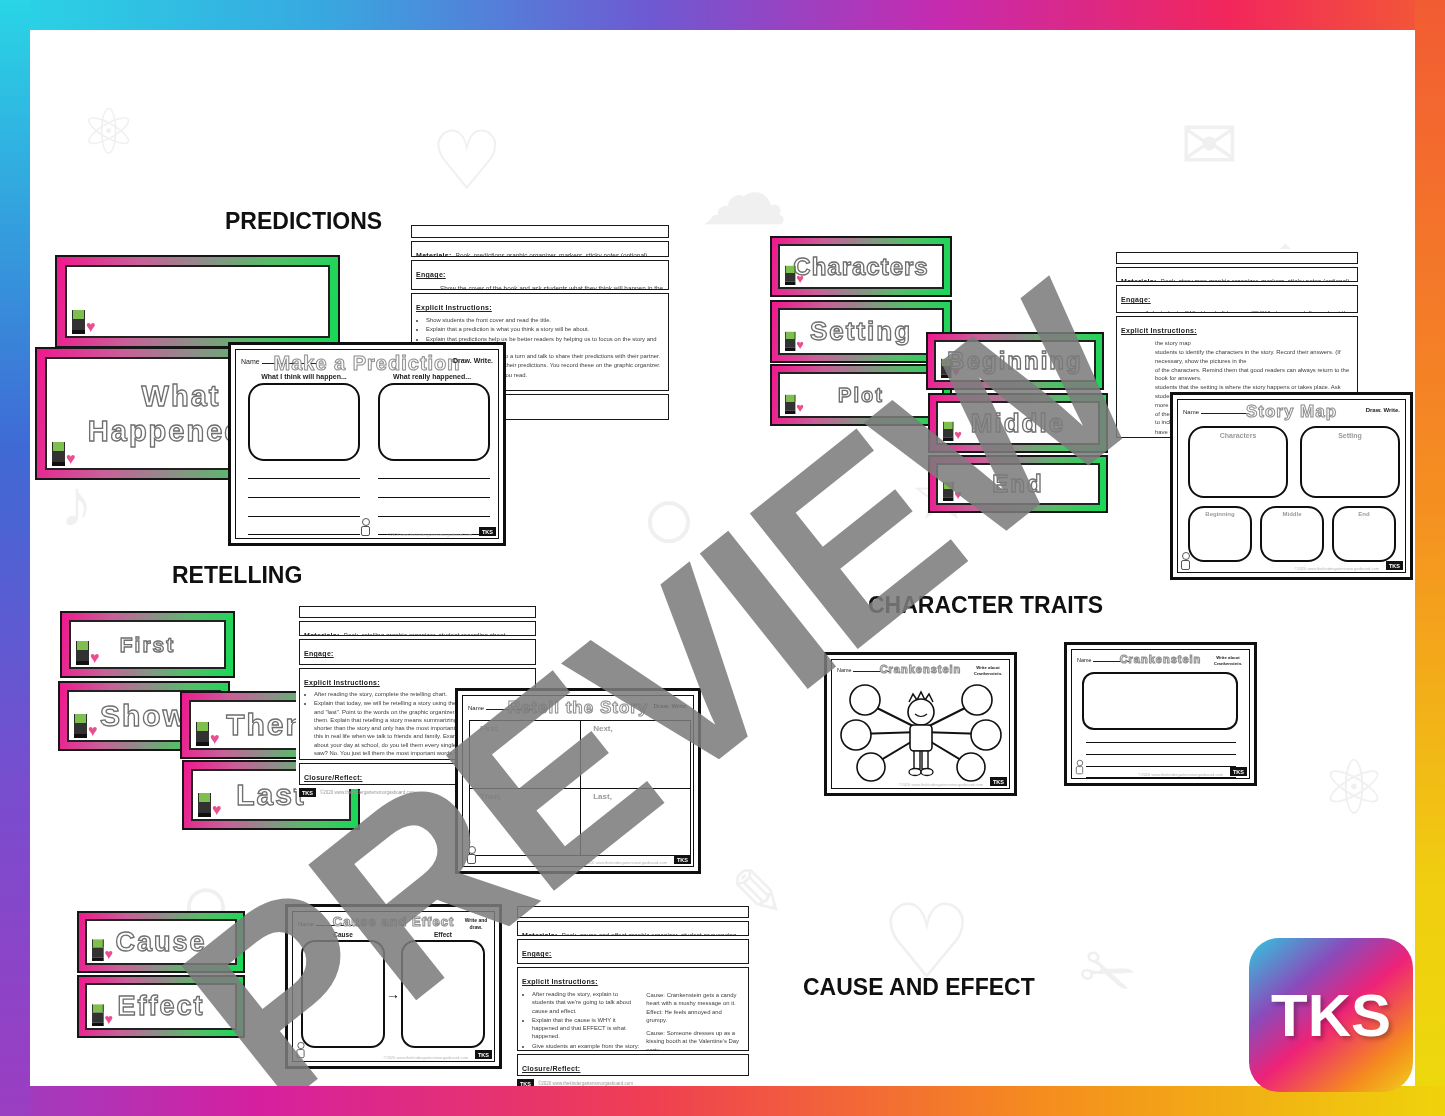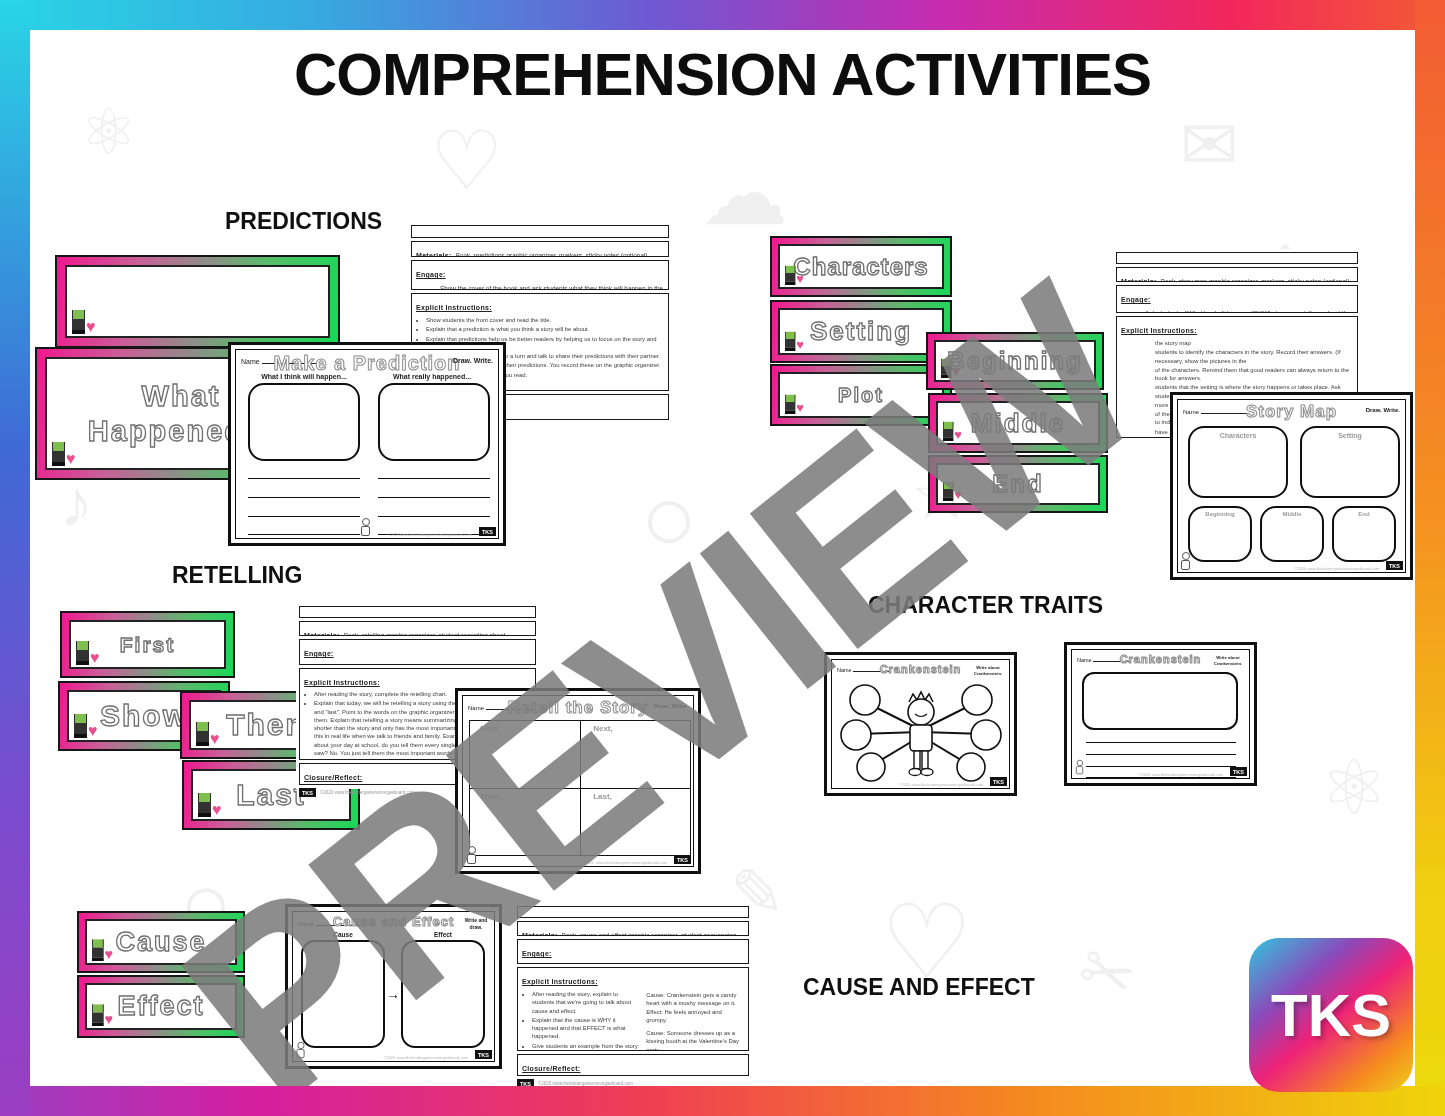--- a/index.html
+++ b/index.html
@@ -110,21 +110,20 @@
     <span class="doodle" style="left:350px;top:590px;font-size:78px;">☁</span>
     <span class="doodle" style="left:1290px;top:720px;font-size:76px;">⚛</span>
     <span class="doodle" style="left:850px;top:860px;font-size:104px;">♡</span>
     <span class="doodle" style="left:1050px;top:910px;font-size:66px;transform:rotate(20deg);">✂</span>
     <span class="doodle" style="left:150px;top:830px;font-size:86px;">○</span>
     <span class="doodle" style="left:700px;top:830px;font-size:66px;">✎</span>
     <span class="doodle" style="left:880px;top:430px;font-size:70px;">☆</span>
   </div>
 
   <div class="page-title">
-    <span style="display:block;">COMPREHENSION ACTIVITIES</span>
   </div>
 
   <div class="slabel" style="left:195px;top:178px;">PREDICTIONS</div>
   <div class="slabel" style="left:142px;top:532px;">RETELLING</div>
   <div class="slabel" style="left:838px;top:562px;">CHARACTER TRAITS</div>
   <div class="slabel" style="left:773px;top:944px;">CAUSE AND EFFECT</div>
 
   <div class="plan" style="left:378px;top:192px;width:264px;height:198px;z-index:4;">
     <div class="prow" style="height:13px;"><span class="phead">Topic:</span><span class="pval">Making Predictions</span></div>
     <div class="prow" style="height:16px;"><span class="phead">Materials:</span><span class="pval">Book, predictions graphic organizer, markers, sticky notes (optional)</span></div>

